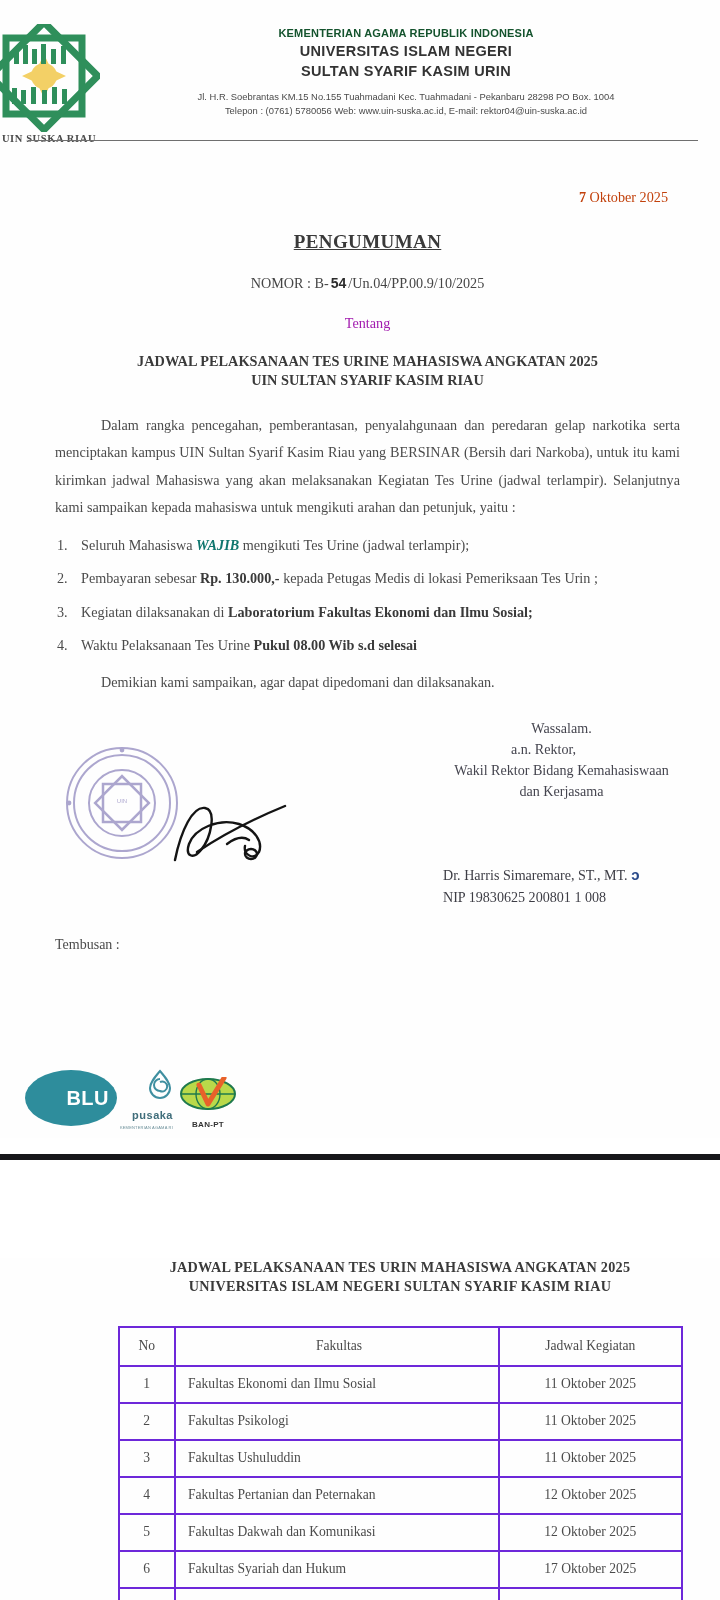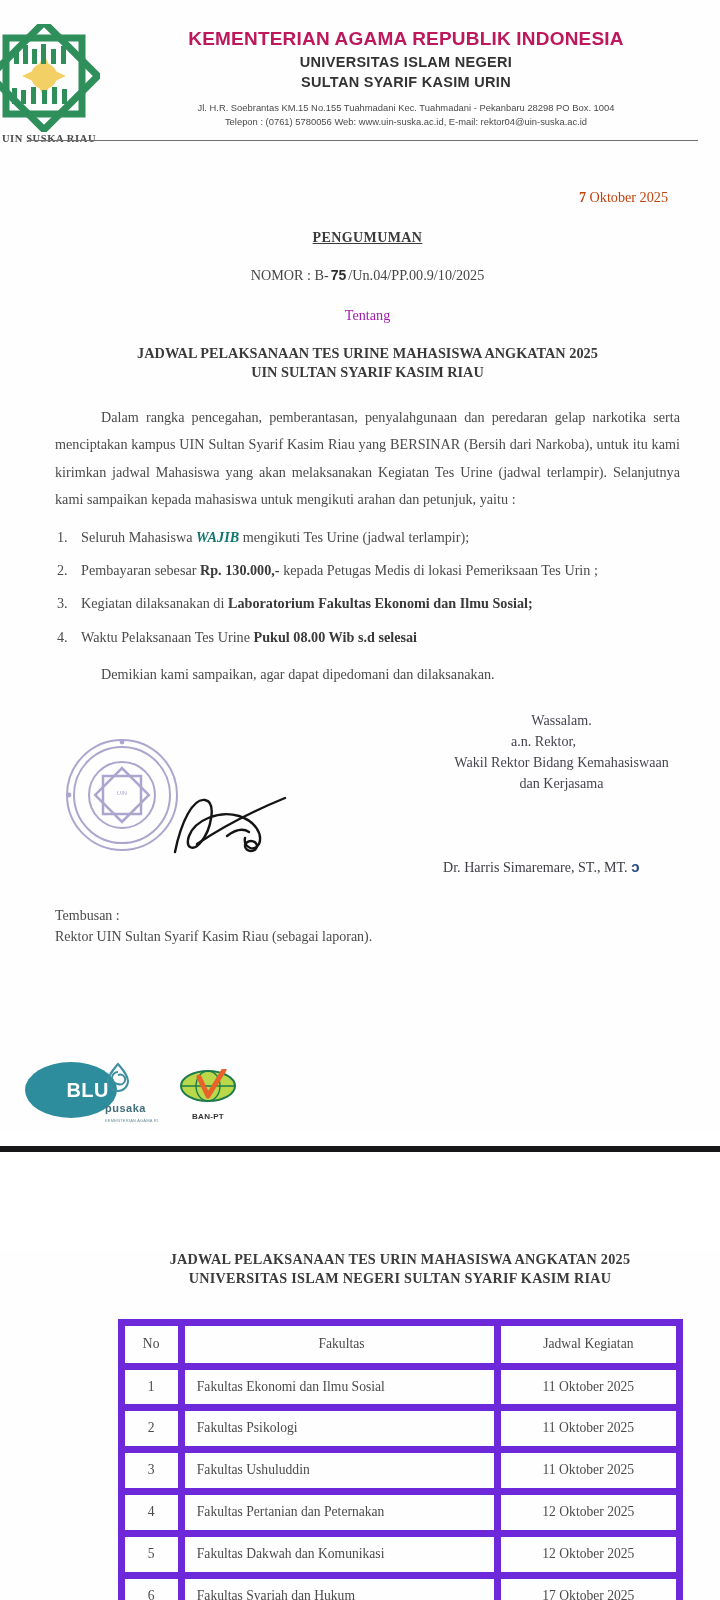--- a/index.html
+++ b/index.html
@@ -50,24 +50,24 @@
   }
   .head-text {
     position: absolute;
     left: 120px;
     right: 28px;
     top: 26px;
     text-align: center;
   }
   .head-line1 {
     font-family: "Liberation Sans", sans-serif;
-    font-size: 19px;
+    font-size: 11px;
     font-weight: bold;
     letter-spacing: 0.2px;
-    color: #be185d;
+    color: #14532d;
     line-height: 1.35;
   }
   .head-line2, .head-line3 {
     font-family: "Liberation Sans", sans-serif;
     font-size: 14.5px;
     font-weight: bold;
     letter-spacing: 0.3px;
     color: #333;
     line-height: 1.38;
   }
@@ -99,21 +99,21 @@
     font-size: 14.2px;
     margin-top: 38px;
     padding-right: 12px;
     color: #c2410c;
   }
   .date-day { font-weight: bold; }
 
   .doc-title {
     text-align: center;
     margin-top: 18px;
-    font-size: 14px;
+    font-size: 19px;
     font-weight: bold;
     text-decoration: underline;
     letter-spacing: 0.4px;
     color: #3a3a3a;
   }
   .doc-number {
     text-align: center;
     margin-top: 14px;
     font-size: 14.2px;
     color: #454545;
@@ -252,21 +252,21 @@
     font-family: "Liberation Sans", sans-serif;
     font-weight: bold;
     font-size: 20px;
     display: flex;
     align-items: center;
     justify-content: flex-end;
     padding-right: 8px;
     box-sizing: border-box;
     letter-spacing: 0.5px;
   }
-  .pusaka { left: 50px; bottom: 6px; text-align: left; width: 56px; }
+  .pusaka { left: 62px; bottom: 6px; text-align: right; width: 56px; }
   .pusaka-txt {
     font-family: "Liberation Sans", sans-serif;
     font-size: 11px;
     font-weight: bold;
     color: #3f6d7a;
     letter-spacing: 0.5px;
     margin-top: 1px;
   }
   .pusaka-sub {
     font-family: "Liberation Sans", sans-serif;
@@ -307,21 +307,21 @@
     color: #3a3a3a;
   }
   table.sched {
     margin: 30px auto 0 auto;
     width: 565px;
     border-collapse: collapse;
     font-size: 13.6px;
     color: #4b4b4b;
   }
   table.sched th, table.sched td {
-    border: 7px solid #6d28d9;
+    border: 2px solid #6d28d9;
     padding: 9px 8px;
     line-height: 1.25;
   }
   table.sched th {
     font-weight: normal;
     text-align: center;
     color: #4b4b4b;
     padding: 10px 8px;
   }
   .col-no { width: 42px; text-align: center; }
@@ -377,21 +377,21 @@
 
     <div class="rule"></div>
   </div>
 
   <div class="letter">
 
     <div class="date-line"><span class="date-day">7</span><span> Oktober 2025</span></div>
 
     <div class="doc-title">PENGUMUMAN</div>
 
-    <div class="doc-number"><span>NOMOR : B-</span><span class="handwritten-num">75</span><span>/Un.04/PP.00.9/10/2025</span></div>
+    <div class="doc-number"><span>NOMOR : B-</span><span class="handwritten-num">54</span><span>/Un.04/PP.00.9/10/2025</span></div>
 
     <div class="doc-about">Tentang</div>
 
     <div class="doc-subject">
       <div>JADWAL PELAKSANAAN TES URINE MAHASISWA ANGKATAN 2025</div>
       <div>UIN SULTAN SYARIF KASIM RIAU</div>
     </div>
 
     <div class="para">Dalam rangka pencegahan, pemberantasan, penyalahgunaan dan peredaran gelap narkotika serta menciptakan kampus UIN Sultan Syarif Kasim Riau yang BERSINAR (Bersih dari Narkoba), untuk itu kami kirimkan jadwal Mahasiswa yang akan melaksanakan Kegiatan Tes Urine (jadwal terlampir). Selanjutnya kami sampaikan kepada mahasiswa untuk mengikuti arahan dan petunjuk, yaitu :</div>
 
@@ -428,25 +428,25 @@
           <path d="M60,50 C68,44 76,42 82,46"></path>
           <ellipse cx="84" cy="60" rx="6" ry="5"></ellipse>
         </g>
       </svg>
 
       <div class="sig-line sig-indent">Wassalam.</div>
       <div class="sig-line sig-an">a.n.  Rektor,</div>
       <div class="sig-line sig-indent">Wakil Rektor Bidang Kemahasiswaan</div>
       <div class="sig-line sig-indent">dan Kerjasama</div>
       <div class="sig-name sig-indent"><span>Dr. Harris Simaremare, ST., MT.</span> <span class="paraf">ↄ</span></div>
+      <div class="sig-nip sig-indent">NIP 19830625 200801 1 008</div>
     </div>
 
     <div class="tembusan">
       <div>Tembusan :</div>
-      <div>Rektor UIN Sultan Syarif Kasim Riau (sebagai laporan).</div>
     </div>
 
     <div class="footer-logos">
       <div class="fl blu">
           <span>BLU</span>
         </div>
 
       <div class="fl pusaka">
         <svg width="26" height="30" viewBox="0 0 26 30">
           <path d="M13,2 C19,9 23,14 23,19 A10,10 0 0 1 3,19 C3,14 7,9 13,2 Z" fill="none" stroke="#3f8fa0" stroke-width="2"></path>

